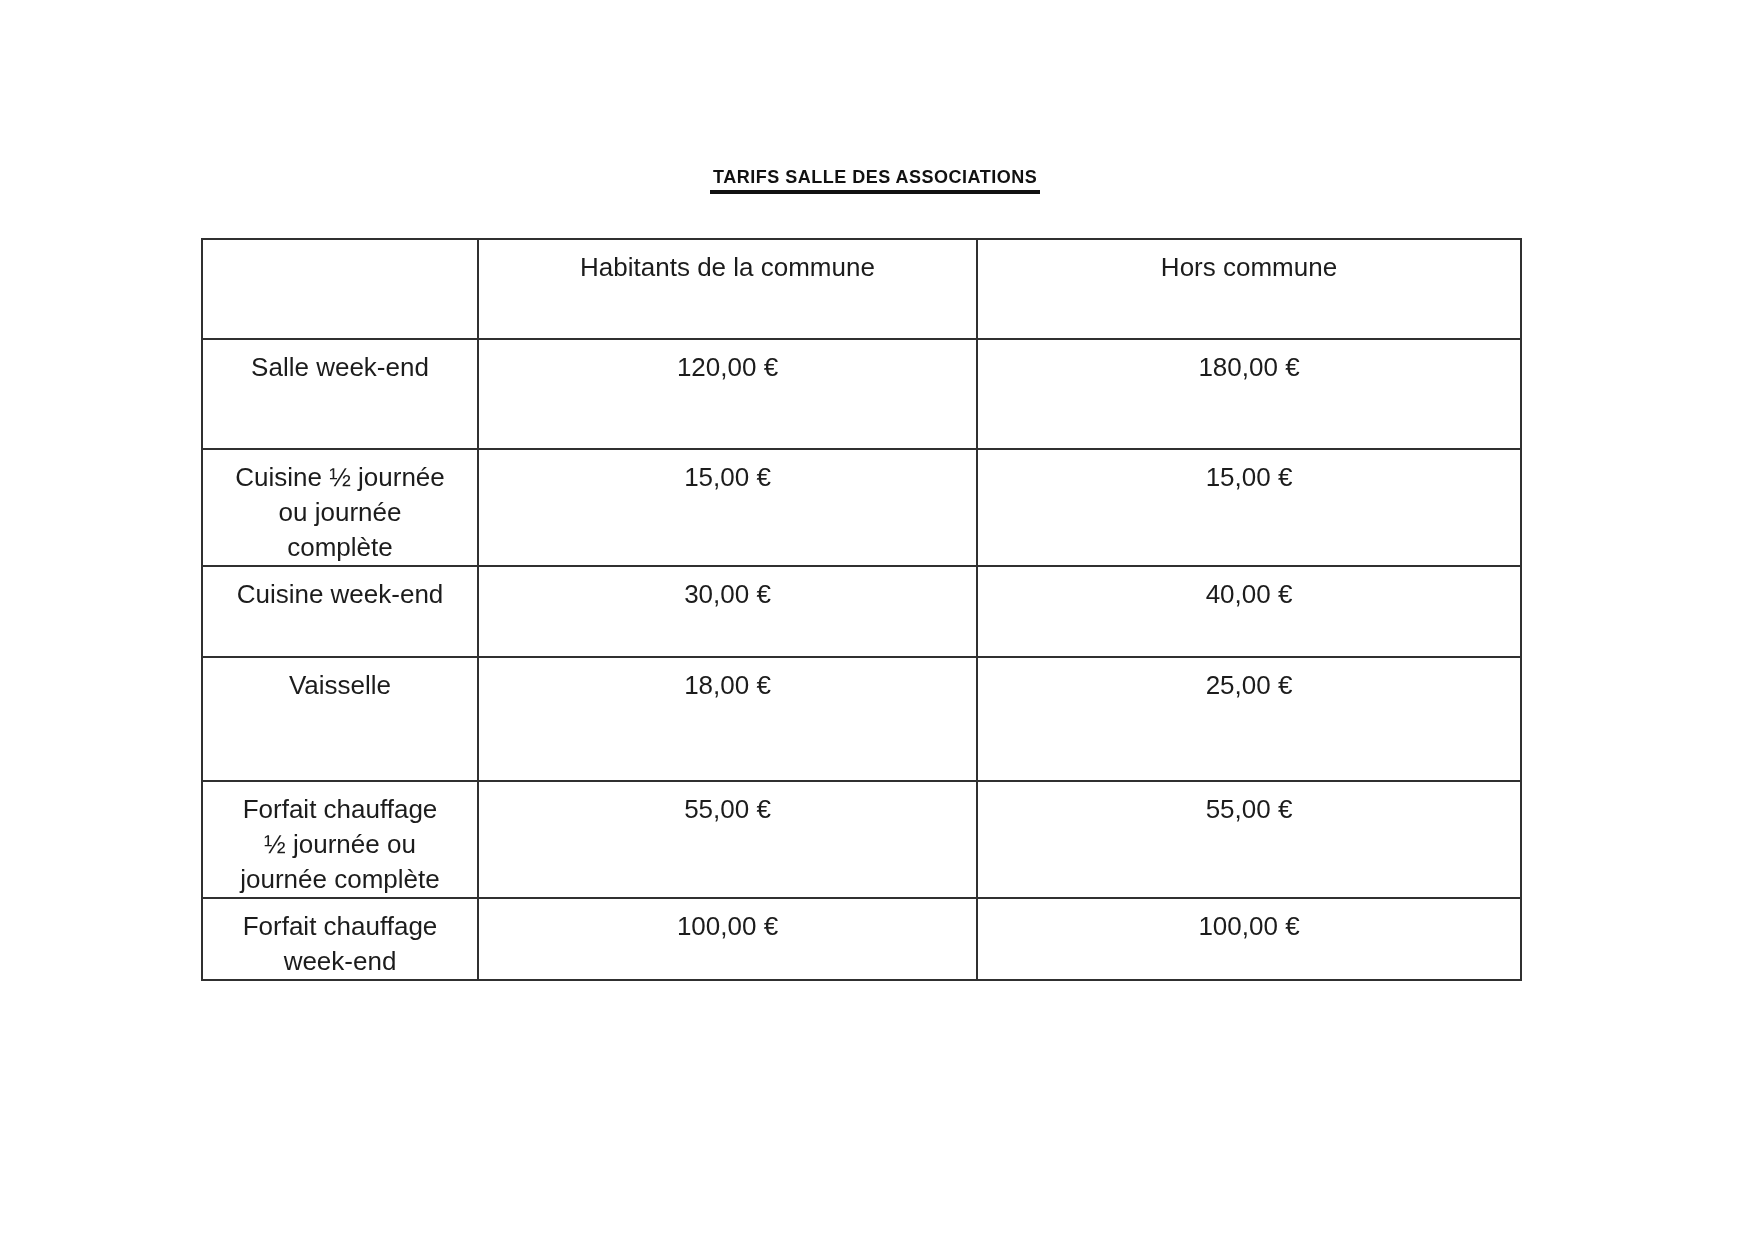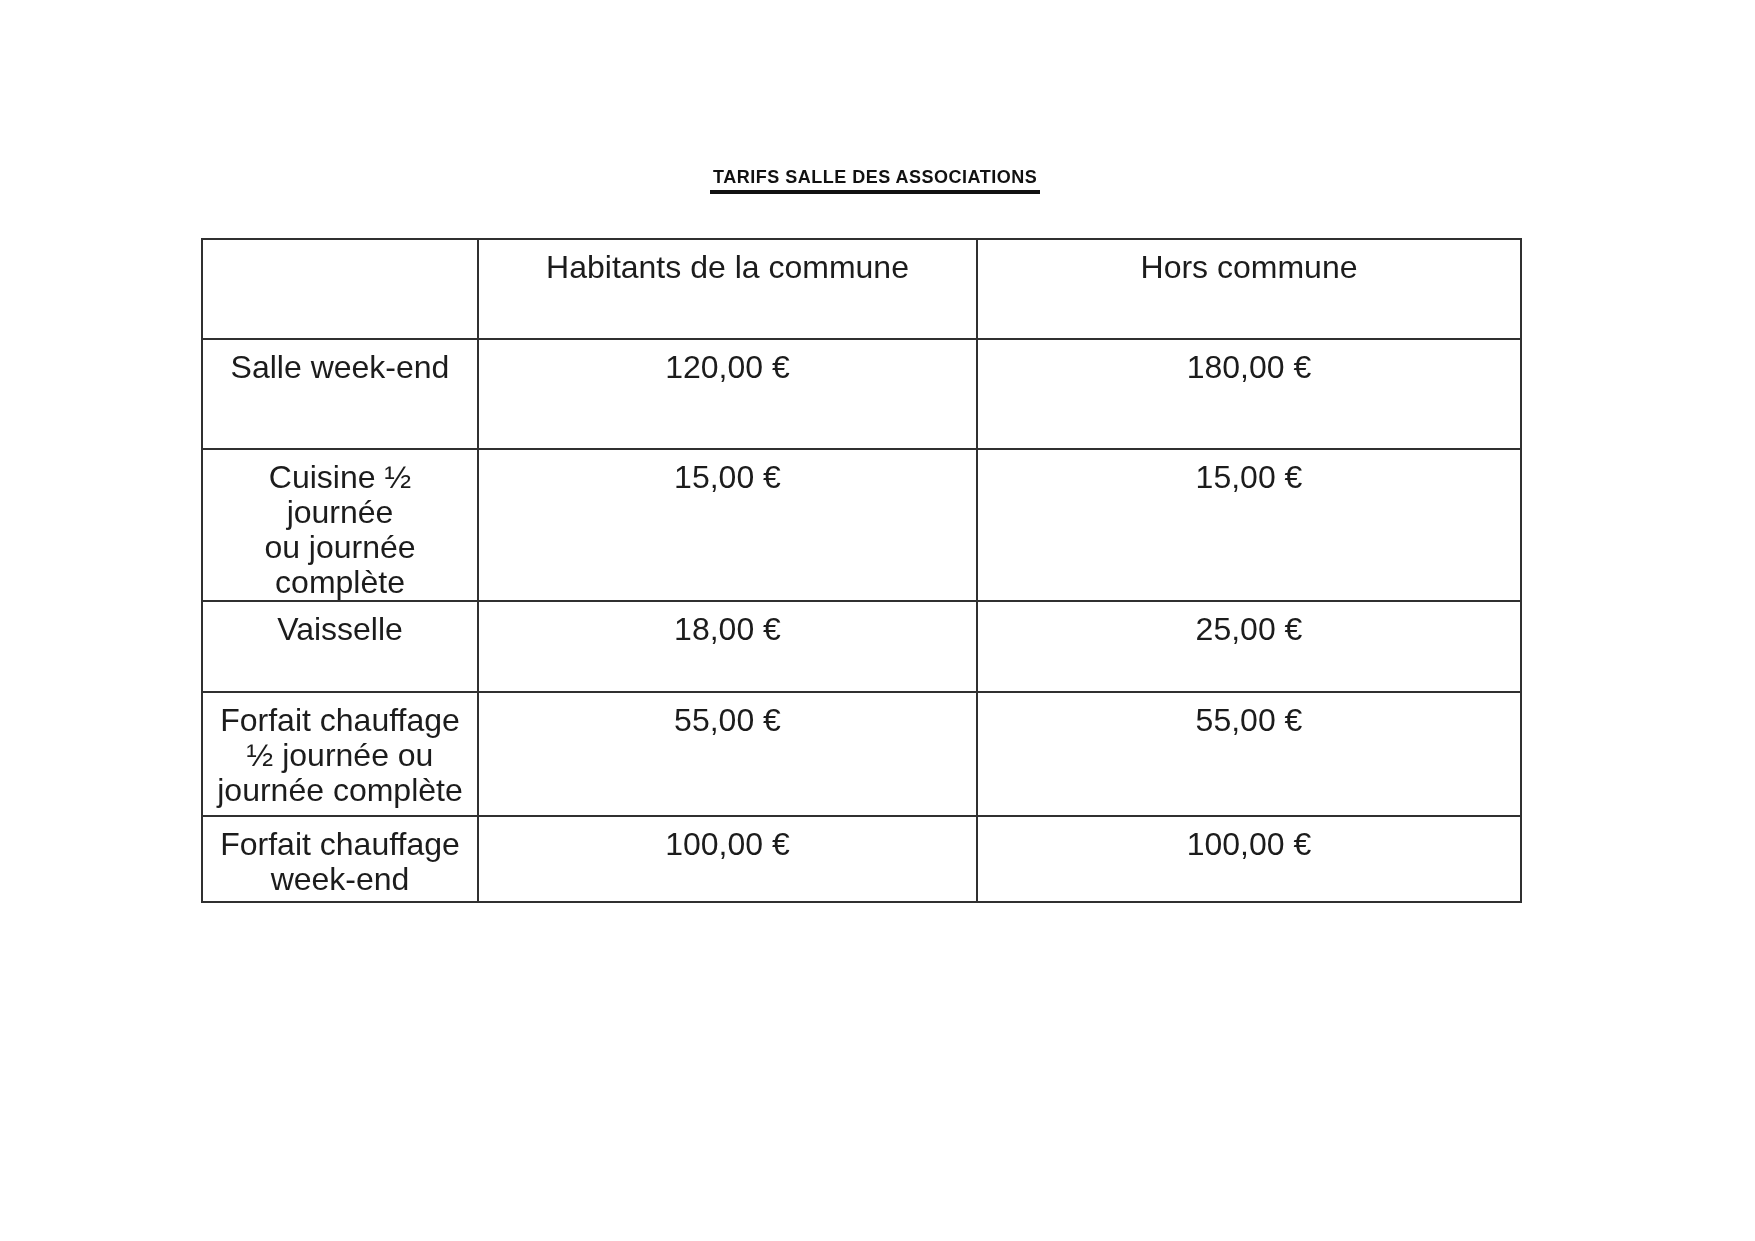--- a/index.html
+++ b/index.html
@@ -42,21 +42,21 @@
   }
   col.c1 { width: 276px; }
   col.c2 { width: 499px; }
   col.c3 { width: 544px; }
 
   table.tariff th,
   table.tariff td {
     border: 2px solid #303030;
     vertical-align: top;
     text-align: center;
-    font-size: 32px;
+    font-size: 26px;
     line-height: 35px;
     padding: 10px 14px 0 14px;
     font-weight: normal;
     box-sizing: border-box;
     overflow: hidden;
   }
 
   
   td.corner {
     border: none;
@@ -108,20 +108,25 @@
   </tr>
 
   <tr>
     <th class="rowlabel">Cuisine ½ journée
 ou journée
 complète</th>
     <td class="price">15,00&nbsp;€</td>
     <td class="price">15,00&nbsp;€</td>
   </tr>
 
+  <tr>
+    <th class="rowlabel">Cuisine week-end</th>
+    <td class="price">30,00&nbsp;€</td>
+    <td class="price">40,00&nbsp;€</td>
+  </tr>
 
   <tr>
     <th class="rowlabel">Vaisselle</th>
     <td class="price">18,00&nbsp;€</td>
     <td class="price">25,00&nbsp;€</td>
   </tr>
 
   <tr>
     <th class="rowlabel">Forfait chauffage
 ½ journée ou

